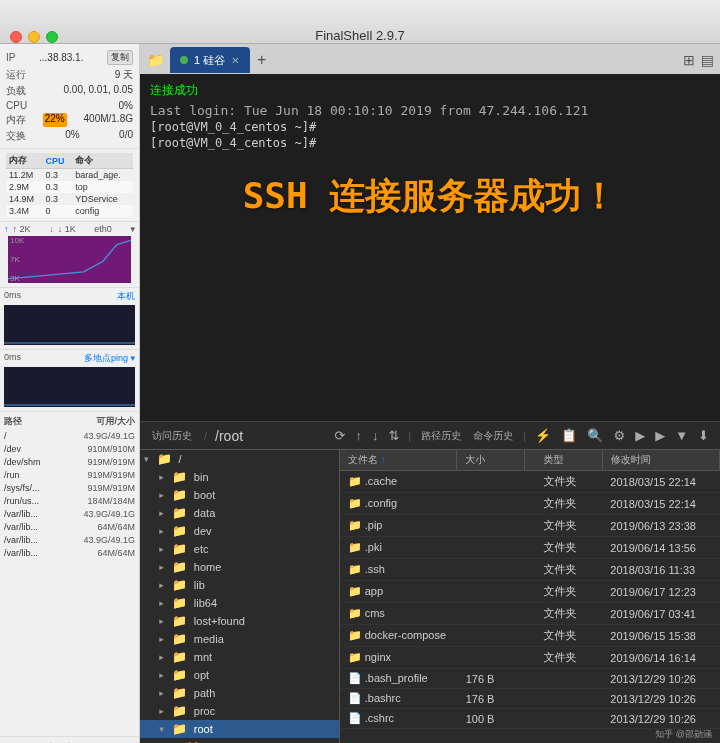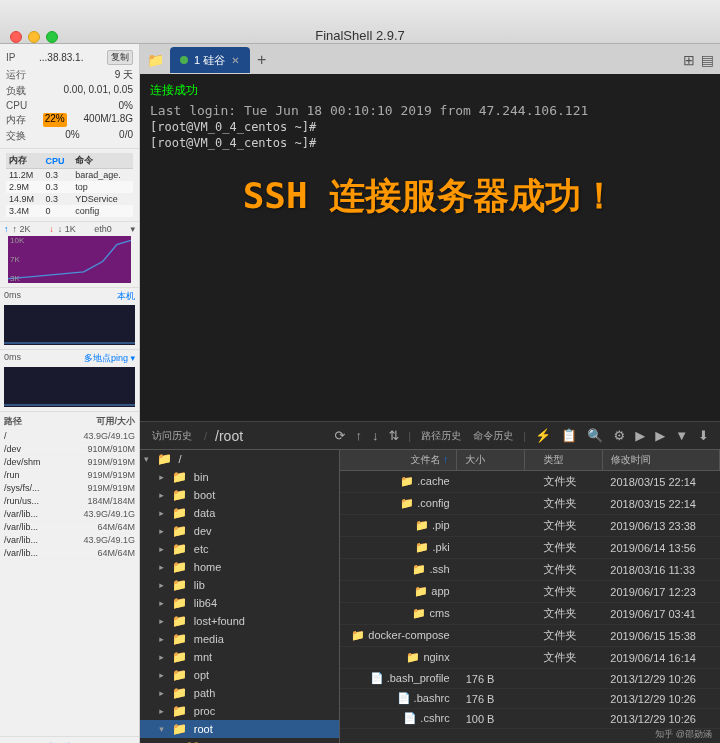--- a/index.html
+++ b/index.html
@@ -374,21 +374,21 @@
       position: sticky;
       top: 0;
     }
     .file-list-header .col {
       padding: 3px 8px;
       color: #bbb;
       font-size: 10px;
       cursor: pointer;
       border-right: 1px solid #555;
     }
-    .col-name { flex: 2; text-align: right; }
+    .col-name { flex: 2; }
     .col-size { flex: 1; }
     .col-type { flex: 1; margin-left: 11px; }
     .col-date { flex: 2; }
     .sort-arrow { color: #007aff; }
 
     .file-row {
       display: flex;
       align-items: center;
       padding: 2px 0;
       border-bottom: 1px solid #333;

